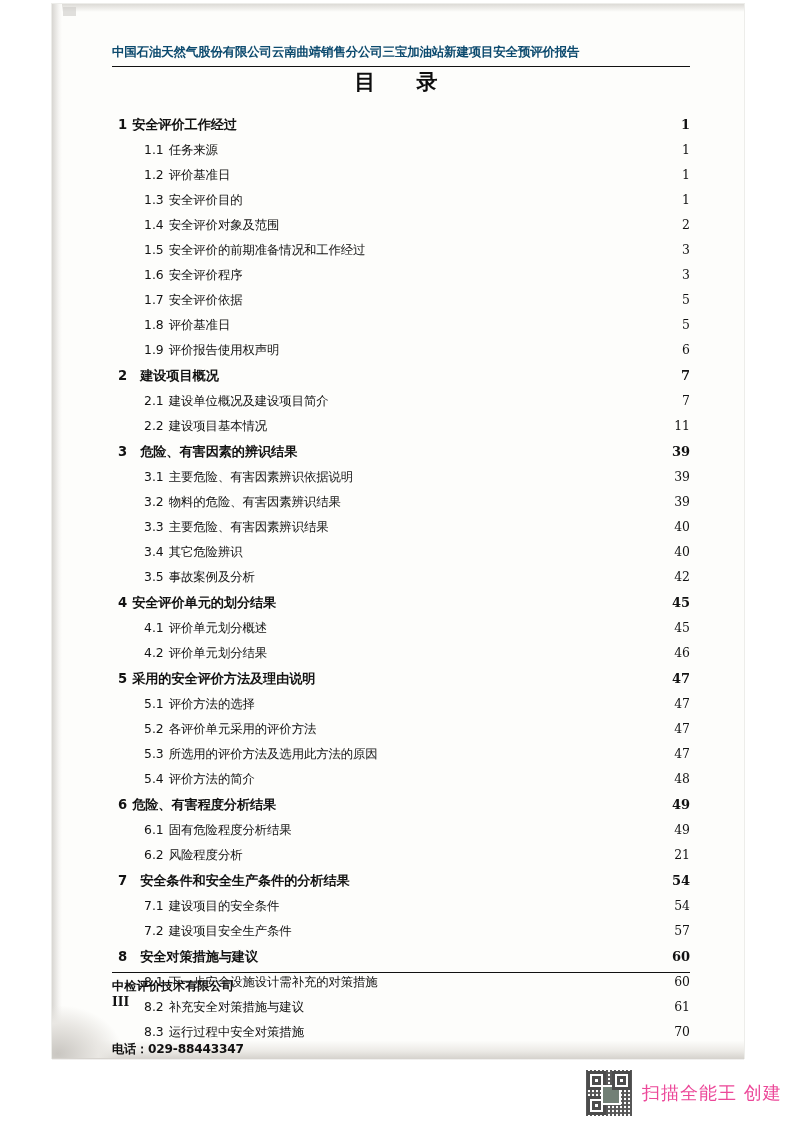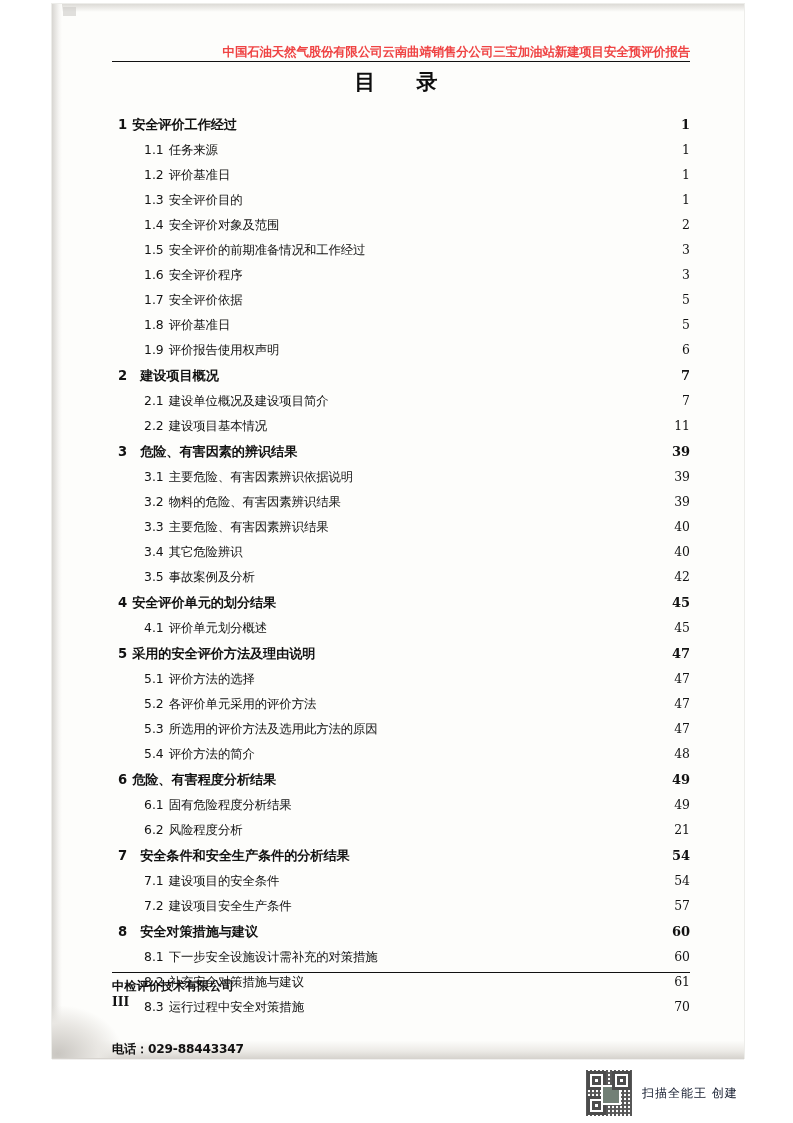--- a/index.html
+++ b/index.html
@@ -74,26 +74,27 @@
     top: 0;
     width: 578px;
     height: 1060px;
   }
 
   .doc-header {
     position: absolute;
     left: 0;
     top: 44px;
     width: 578px;
-    text-align: right;
+    text-align: left;
     font-family: "DejaVu Sans", "Liberation Sans", sans-serif;
     font-weight: bold;
     font-size: 12.5px;
     letter-spacing: -0.2px;
-    color: #ef4444;
+    color: #0c4a6e;
+    padding-bottom: 5px;
     border-bottom: 1.6px solid #111;
     white-space: nowrap;
   }
 
   .toc-title {
     position: absolute;
     left: 0;
     top: 68px;
     width: 578px;
     text-align: center;
@@ -221,22 +222,22 @@
     box-shadow: inset 0 0 0 2px #fff, inset 0 0 0 5px #2d2d2d;
   }
   #qr-logo {
     position: absolute;
     left: 15px; top: 15px;
     width: 16px; height: 16px;
     background: #5a6b5f;
     border: 2px solid #fff;
   }
   #watermark-text {
-    font-size: 12px;
-    color: #0f172a;
+    font-size: 18px;
+    color: #ec4899;
     letter-spacing: 1px;
     white-space: nowrap;
   }
 </style>
 </head>
 <body>
 
 <div id="scan-sheet"></div>
 <div id="scan-edge-top"></div>
 <div id="scan-edge-left"></div>
@@ -369,20 +370,26 @@
         <span class="toc-num">4</span>
         <span class="toc-label">安全评价单元的划分结果</span>
         <span class="toc-dots">........................................................................................................................</span>
         <span class="toc-page">45</span>
       </div>
       <div class="toc-row lvl2">
         <span class="toc-num">4.1</span>
         <span class="toc-label">评价单元划分概述</span>
         <span class="toc-dots">........................................................................................................................</span>
         <span class="toc-page">45</span>
+      </div>
+      <div class="toc-row lvl2">
+        <span class="toc-num">4.2</span>
+        <span class="toc-label">评价单元划分结果</span>
+        <span class="toc-dots">........................................................................................................................</span>
+        <span class="toc-page">46</span>
       </div>
       <div class="toc-row lvl1">
         <span class="toc-num">5</span>
         <span class="toc-label">采用的安全评价方法及理由说明</span>
         <span class="toc-dots">........................................................................................................................</span>
         <span class="toc-page">47</span>
       </div>
       <div class="toc-row lvl2">
         <span class="toc-num">5.1</span>
         <span class="toc-label">评价方法的选择</span>

